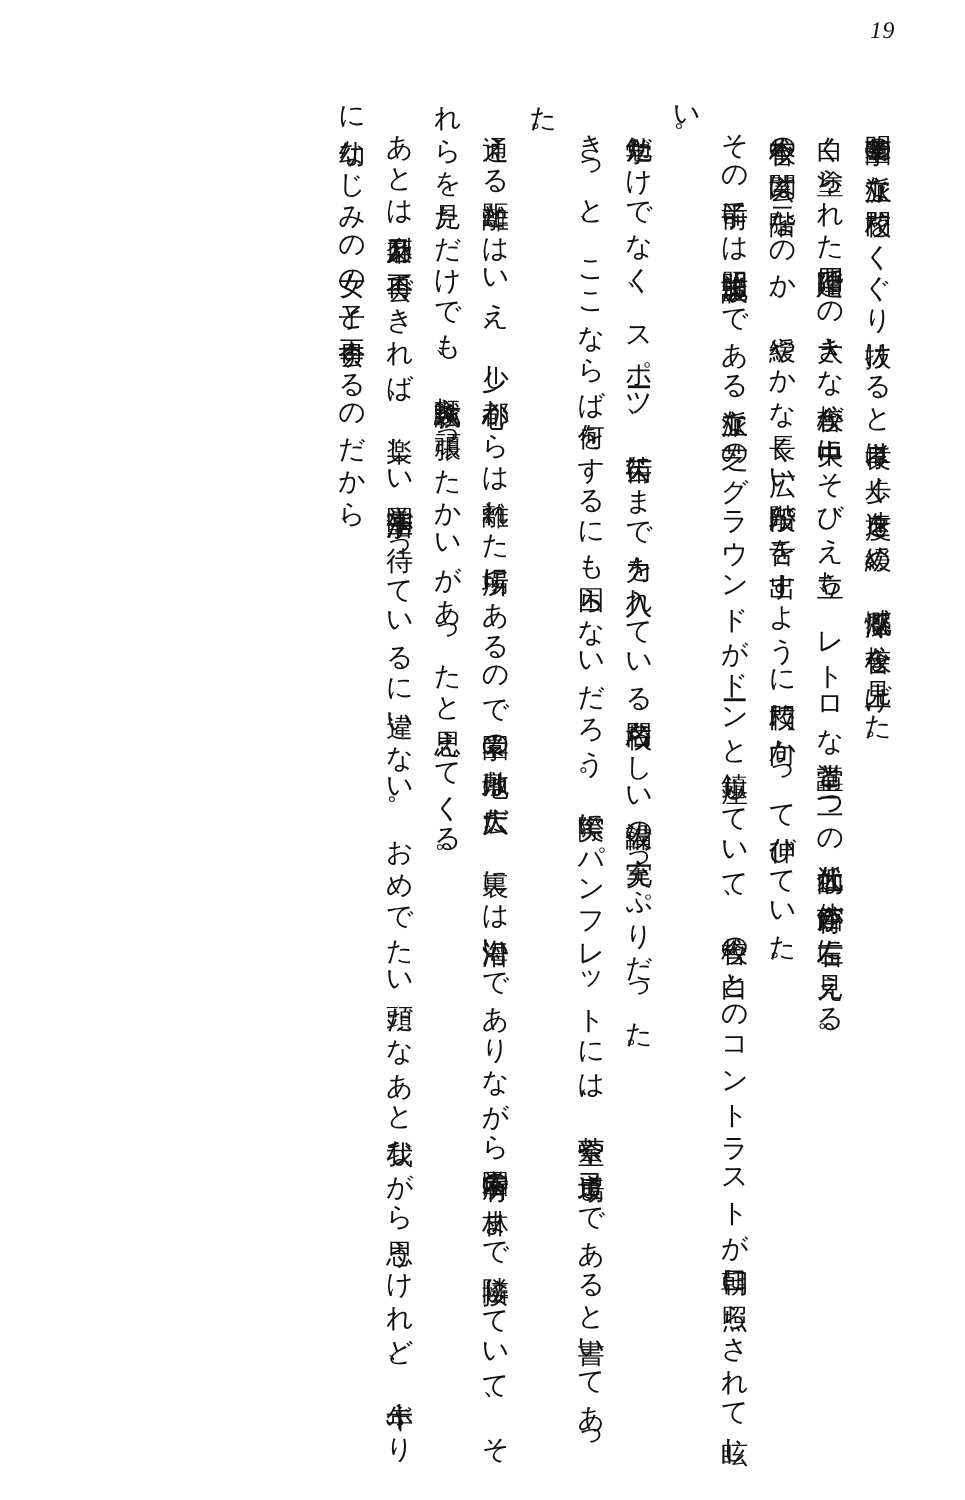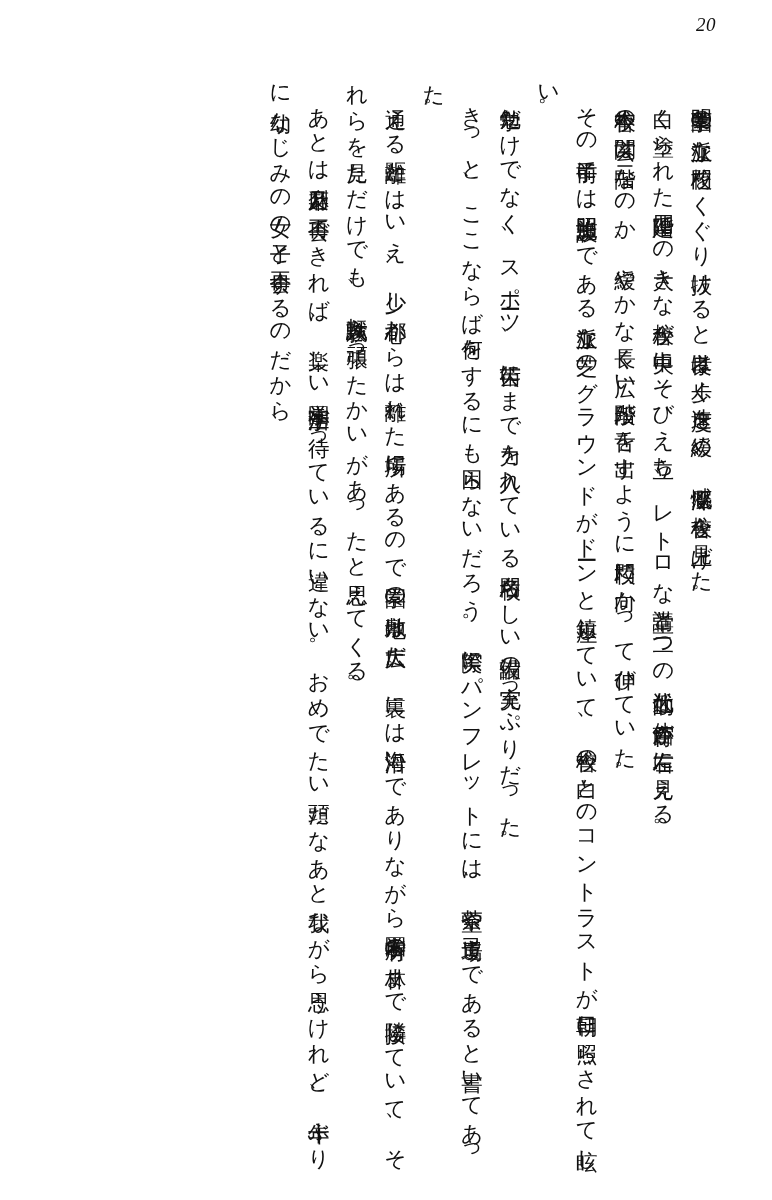--- a/index.html
+++ b/index.html
@@ -50,21 +50,21 @@
     margin: 0;
     padding: 0;
     text-indent: 1em;
   }
 </style>
 </head>
 <body>
 
 <div class="page">
 
-  <div class="page-number">20</div>
+  <div class="page-number">19</div>
 
   <div class="text-block">
     <span class="para">明菫学園の立派な校門をくぐり抜けると良孝は歩く速度を緩め、感慨深く校舎を見上げた。</span>
     <span class="para">白く塗られた四階建ての大きな校舎が中央にそびえ立ち、レトロな講堂と二つの近代的な体育館が左右に見える。</span>
     <span class="para">本校舎の玄関は二階なのか、緩やかな長く広い階段が舌を出すように校門に向かって伸びていた。</span>
     <span class="para">その手前には照明施設まである立派な芝のグラウンドがドーンと鎮座していて、校舎の白とのコントラストが朝日に照らされて眩しい。</span>
     <span class="para">勉学だけでなく、スポーツ、芸術にまで力を入れている名門校らしい設備の充実っぷりだった。</span>
     <span class="para">きっと、ここならば何をするにも困らないだろう。実際にパンフレットには、茶室や弓道場まであると書いてあった。</span>
     <span class="para">通える距離とはいえ、少し都心からは離れた場所にあるので学園の敷地は広大だ。裏には海沿いでありながら学園所有の林まで隣接していて、それらを見ただけでも、転入試験を頑張ったかいがあったと思えてくる。</span>
     <span class="para">あとは麻梨乃と再会できれば、楽しい学園生活が待っているに違いない。おめでたい頭だなあと我ながら思うけれど、十年ぶりに幼なじみの女の子と再会するのだから、</span>

